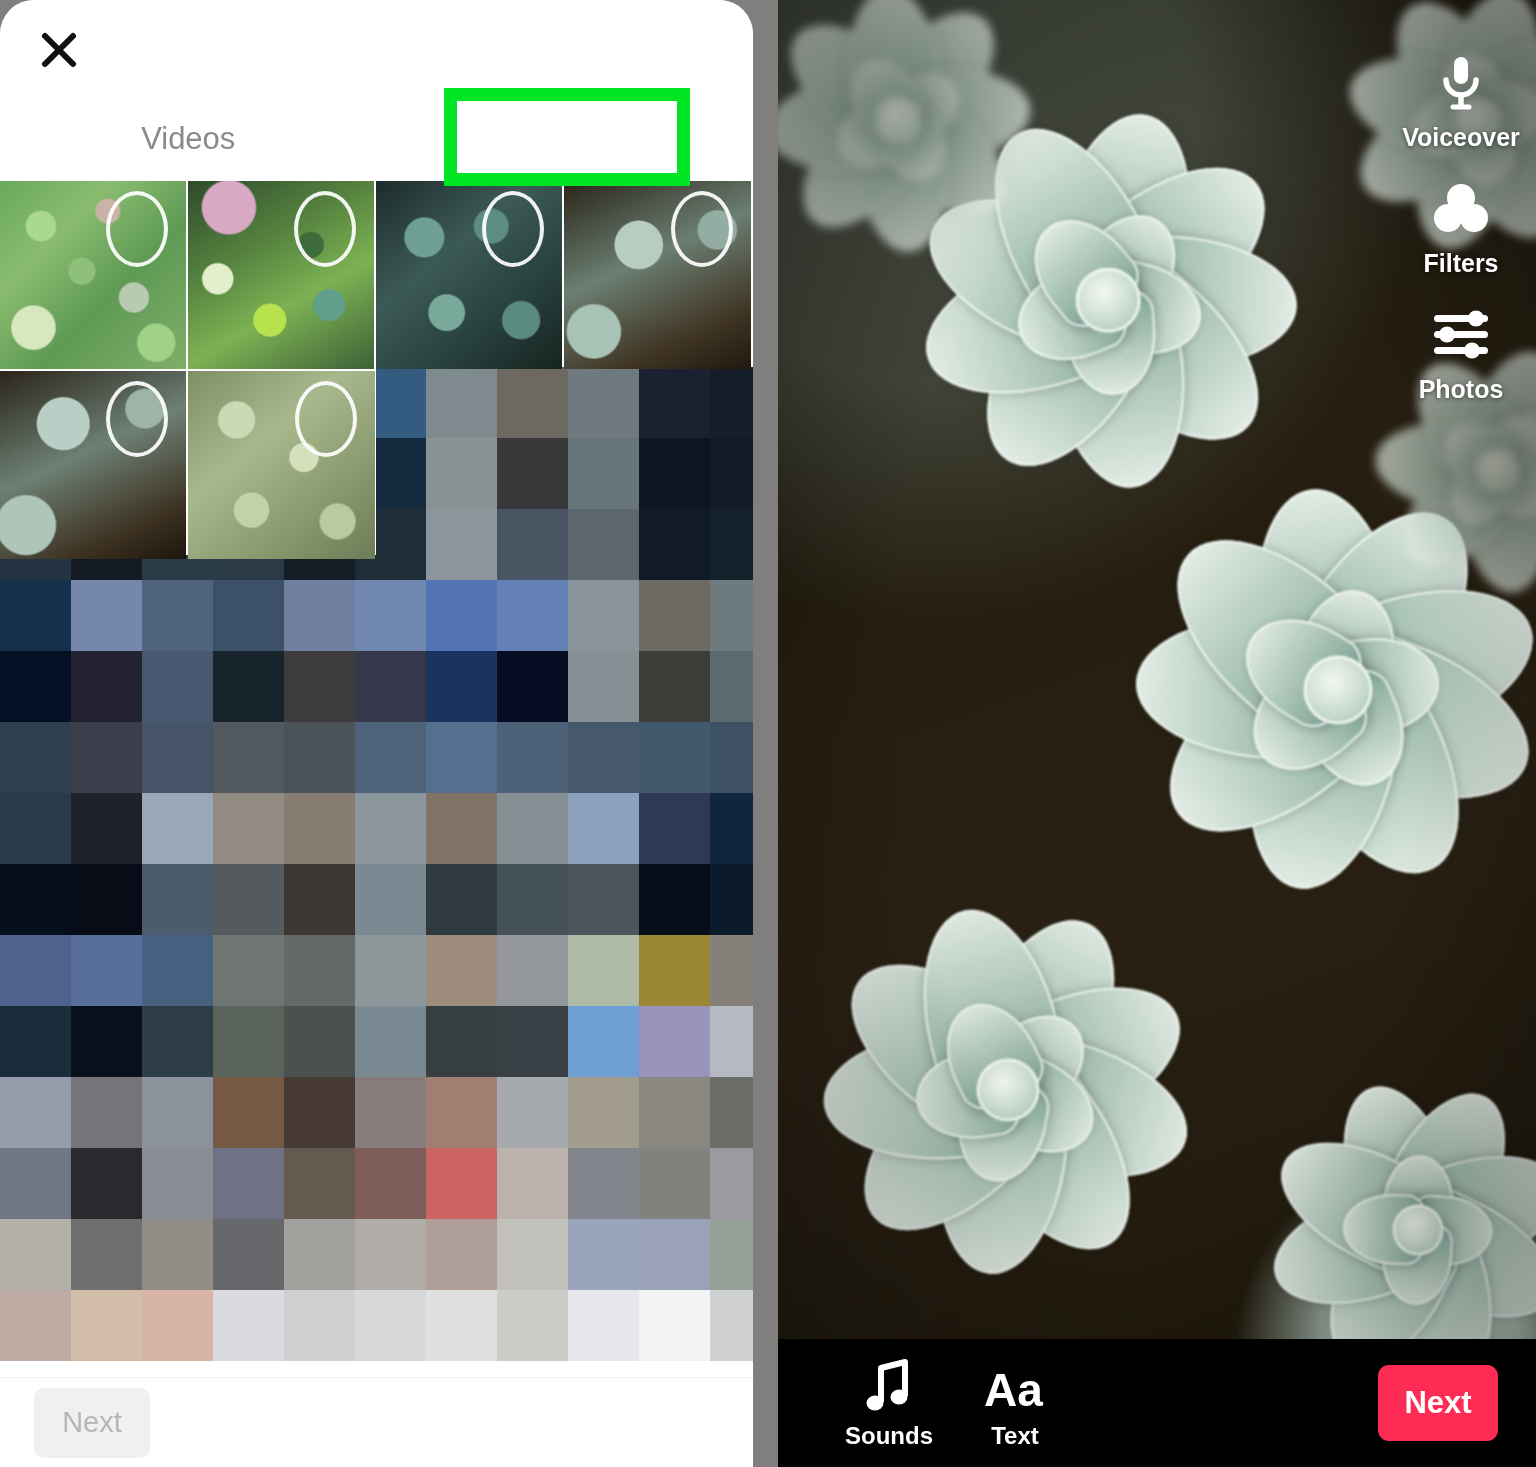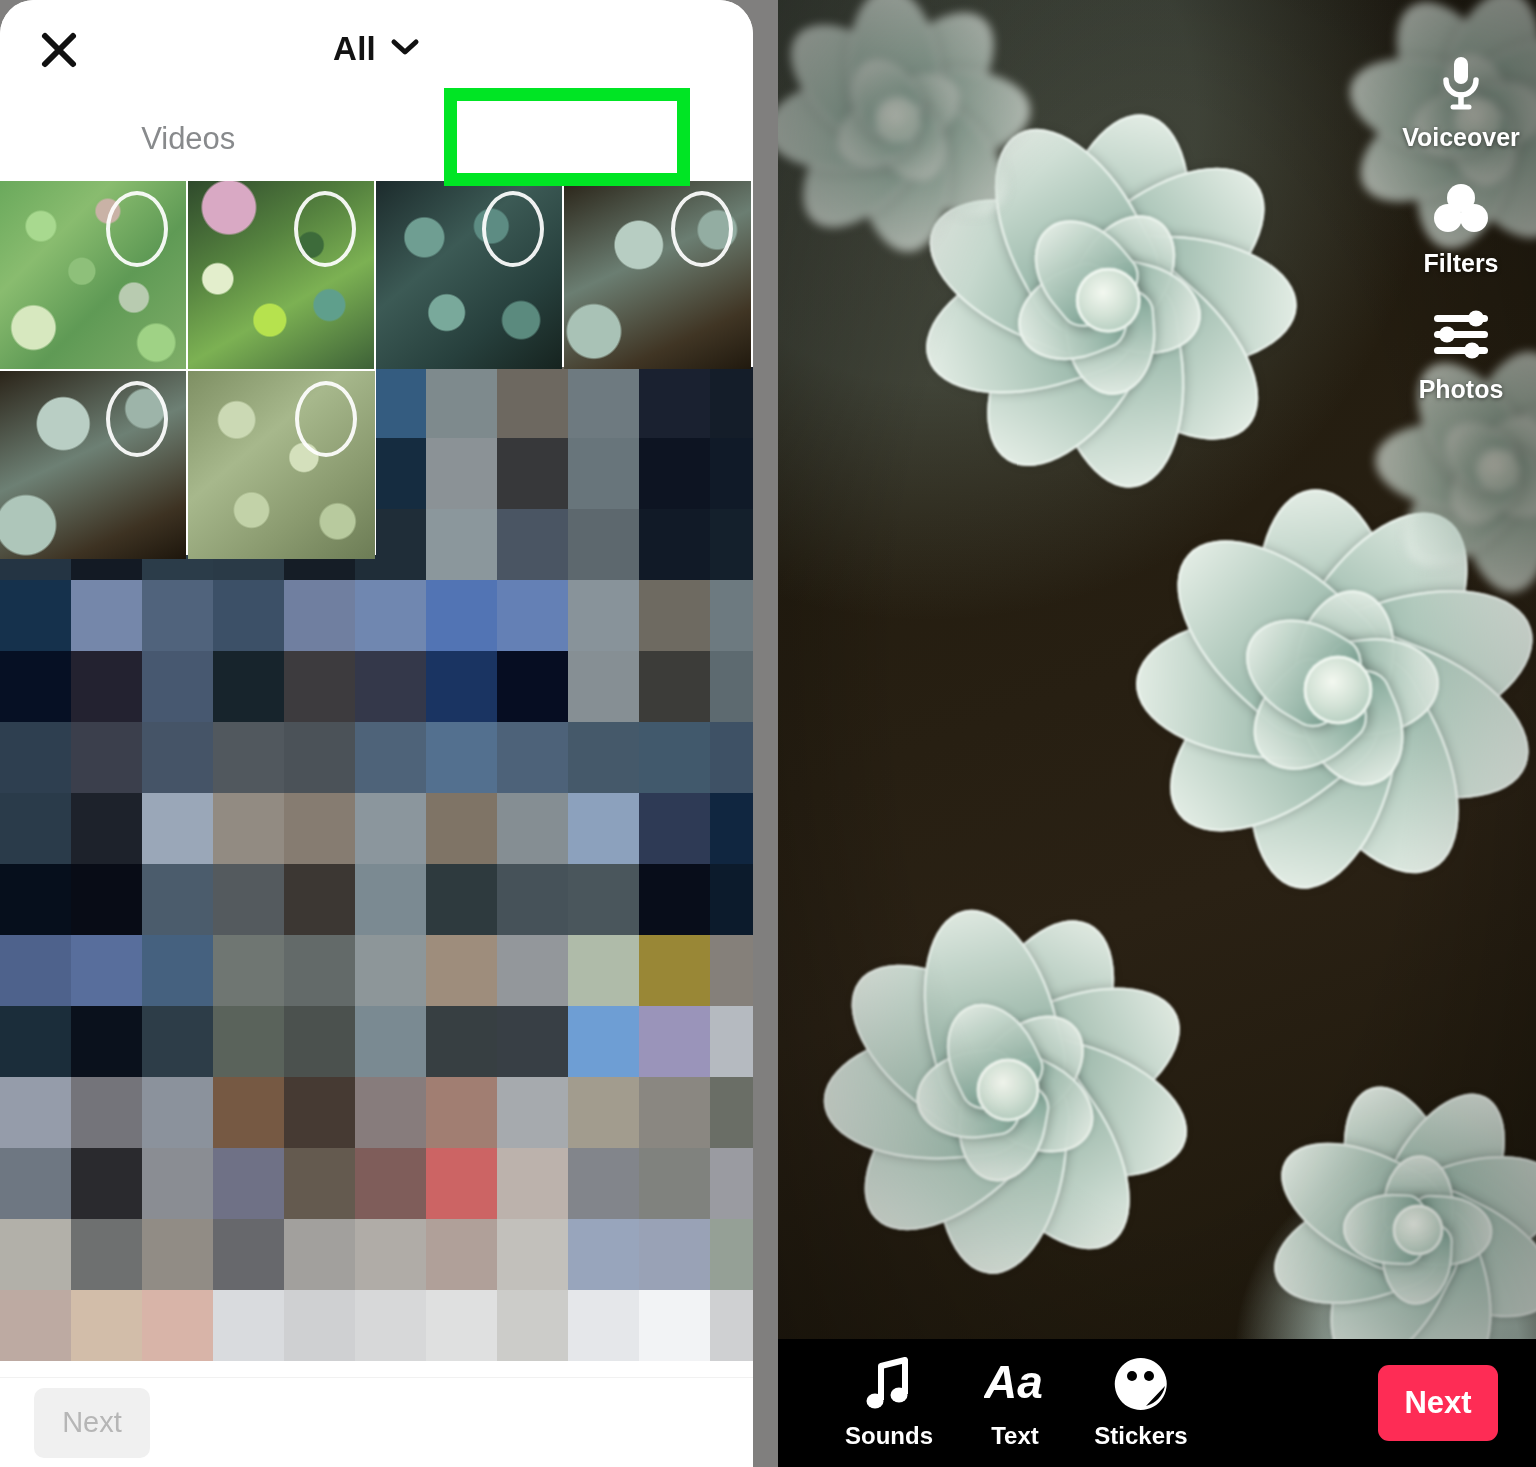--- a/index.html
+++ b/index.html
@@ -116,48 +116,40 @@
   }
 
   .bottombar{
     position:absolute;left:0;bottom:0;width:758px;height:128px;background:#000;
     display:flex;align-items:center;z-index:20;
   }
   .bb-items{display:flex;flex:1;padding-left:48px;}
   .bb-item{
     width:126px;display:flex;flex-direction:column;align-items:center;cursor:pointer;
   }
-  .bb-ic{height:58px;display:flex;align-items:flex-start;justify-content:center;font-style:italic;}
+  .bb-ic{height:58px;display:flex;align-items:flex-end;justify-content:center;}
   .bb-lb{margin-top:8px;font-size:24px;color:#fff;font-weight:700;}
   .next-red{
     width:120px;height:76px;border-radius:11px;background:#fe2c55;
     display:flex;align-items:center;justify-content:center;margin-right:38px;cursor:pointer;
   }
   .next-red span{font-size:31px;color:#fff;font-weight:700;}
 </style>
 </head>
 <body>
 
 <div class="stage">
 
   <div class="left-panel">
 
     <div class="lp-header">
       <div class="close-btn">
         <svg width="44" height="44" viewBox="0 0 44 44" aria-hidden="true">
           <path d="M8 8 L36 36 M36 8 L8 36" stroke="#111" stroke-width="6" stroke-linecap="round"></path>
         </svg>
-      </div>
-      <div class="album-select">
-        <span class="album-label">All</span>
-        <span class="chev-dn">
-          <svg width="30" height="20" viewBox="0 0 30 20" aria-hidden="true">
-            <path d="M4 5 L15 15 L26 5" fill="none" stroke="#111" stroke-width="5" stroke-linecap="round" stroke-linejoin="round"></path>
-          </svg>
-        </span>
       </div>
     </div>
 
     <div class="lp-tabs">
       <div class="tab inactive">
         <span>Videos</span>
       </div>
       <div class="tab active">
         <span>Photos</span>
       </div>
@@ -600,31 +592,20 @@
 
         <div class="bb-item">
           <div class="bb-ic">
             <svg width="62" height="50" viewBox="0 0 62 50" aria-hidden="true">
               <text x="0" y="42" font-family="Liberation Sans, sans-serif" font-size="46" font-weight="700" fill="#fff">Aa</text>
             </svg>
           </div>
           <div class="bb-lb">Text</div>
         </div>
 
-        <div class="bb-item">
-          <div class="bb-ic">
-            <svg width="56" height="54" viewBox="0 0 56 54" aria-hidden="true">
-              <path d="M28 2 a26 26 0 1 1 -0.5 0 L28 2 Z M52 30 L33 50 a26 26 0 0 0 19 -20 Z" fill="#fff"></path>
-              <circle cx="19" cy="20" r="5" fill="#000"></circle>
-              <circle cx="36" cy="20" r="5" fill="#000"></circle>
-              <path d="M32 50 a20 20 0 0 1 20 -20 L32 50 Z" fill="#000" opacity="0"></path>
-            </svg>
-          </div>
-          <div class="bb-lb">Stickers</div>
-        </div>
 
 
       </div>
       <div class="next-red">
         <span>Next</span>
       </div>
     </div>
 
   </div>
 </div>

